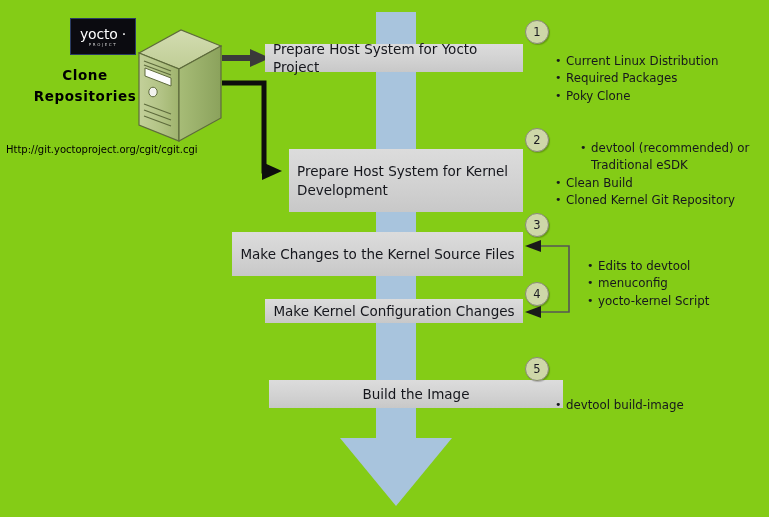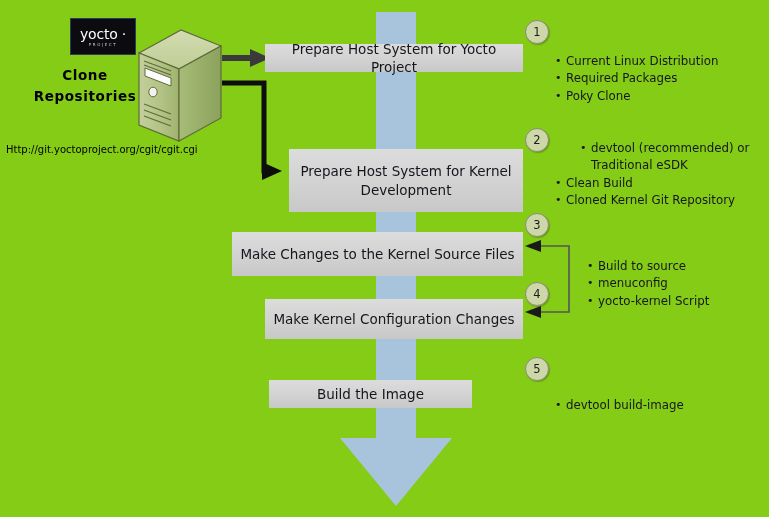--- a/index.html
+++ b/index.html
@@ -102,21 +102,21 @@
   
   .pbox {
     position: absolute;
     box-sizing: border-box;
     background: linear-gradient(180deg, #dcdcdc 0%, #d2d2d2 55%, #c8c8c8 100%);
     color: #15161c;
     font-size: 13.5px;
     display: flex;
     align-items: center;
     justify-content: center;
-    text-align: center;
+    text-align: left;
     line-height: 1.35;
     padding: 0 8px;
   }
 
   
   .conn { position: absolute; }
   .conn svg { display: block; overflow: visible; }
 
   
   .numcircle {
@@ -240,23 +240,23 @@
       <polygon points="18,70 2,76 18,82" fill="#1a1a1a"></polygon>
     </svg>
   </div>
 
   <div class="pbox" style="left:265px; top:44px; width:258px; height:28px;">Prepare Host System for Yocto Project</div>
 
   <div class="pbox" style="left:289px; top:149px; width:234px; height:63px;">Prepare Host System for Kernel Development</div>
 
   <div class="pbox" style="left:232px; top:232px; width:291px; height:44px;">Make Changes to the Kernel Source Files</div>
 
-  <div class="pbox" style="left:265px; top:299px; width:258px; height:40px;">Make Kernel Configuration Changes</div>
-
-  <div class="pbox" style="left:269px; top:380px; width:203px; height:28px;">Build the Image</div>
+  <div class="pbox" style="left:265px; top:299px; width:258px; height:24px;">Make Kernel Configuration Changes</div>
+
+  <div class="pbox" style="left:269px; top:380px; width:294px; height:28px;">Build the Image</div>
 
   <div class="numcircle" style="left:525px; top:20px;">1</div>
   <div class="numcircle" style="left:525px; top:128px;">2</div>
   <div class="numcircle" style="left:525px; top:213px;">3</div>
   <div class="numcircle" style="left:525px; top:282px;">4</div>
   <div class="numcircle" style="left:525px; top:357px;">5</div>
 
   <div class="notes" style="left:553px; top:53px;">
     <ul>
       <li>Current Linux Distribution</li>
@@ -268,21 +268,21 @@
   <div class="notes" style="left:553px; top:140px;">
     <ul>
       <li class="wrap">devtool (recommended) or Traditional eSDK</li>
       <li>Clean Build</li>
       <li>Cloned Kernel Git Repository</li>
     </ul>
   </div>
 
   <div class="notes" style="left:585px; top:258px;">
     <ul>
-      <li>Build to source</li>
+      <li>Edits to devtool</li>
       <li>menuconfig</li>
       <li>yocto-kernel Script</li>
     </ul>
   </div>
 
   <div class="notes" style="left:553px; top:397px;">
     <ul>
       <li>devtool build-image</li>
     </ul>
   </div>

